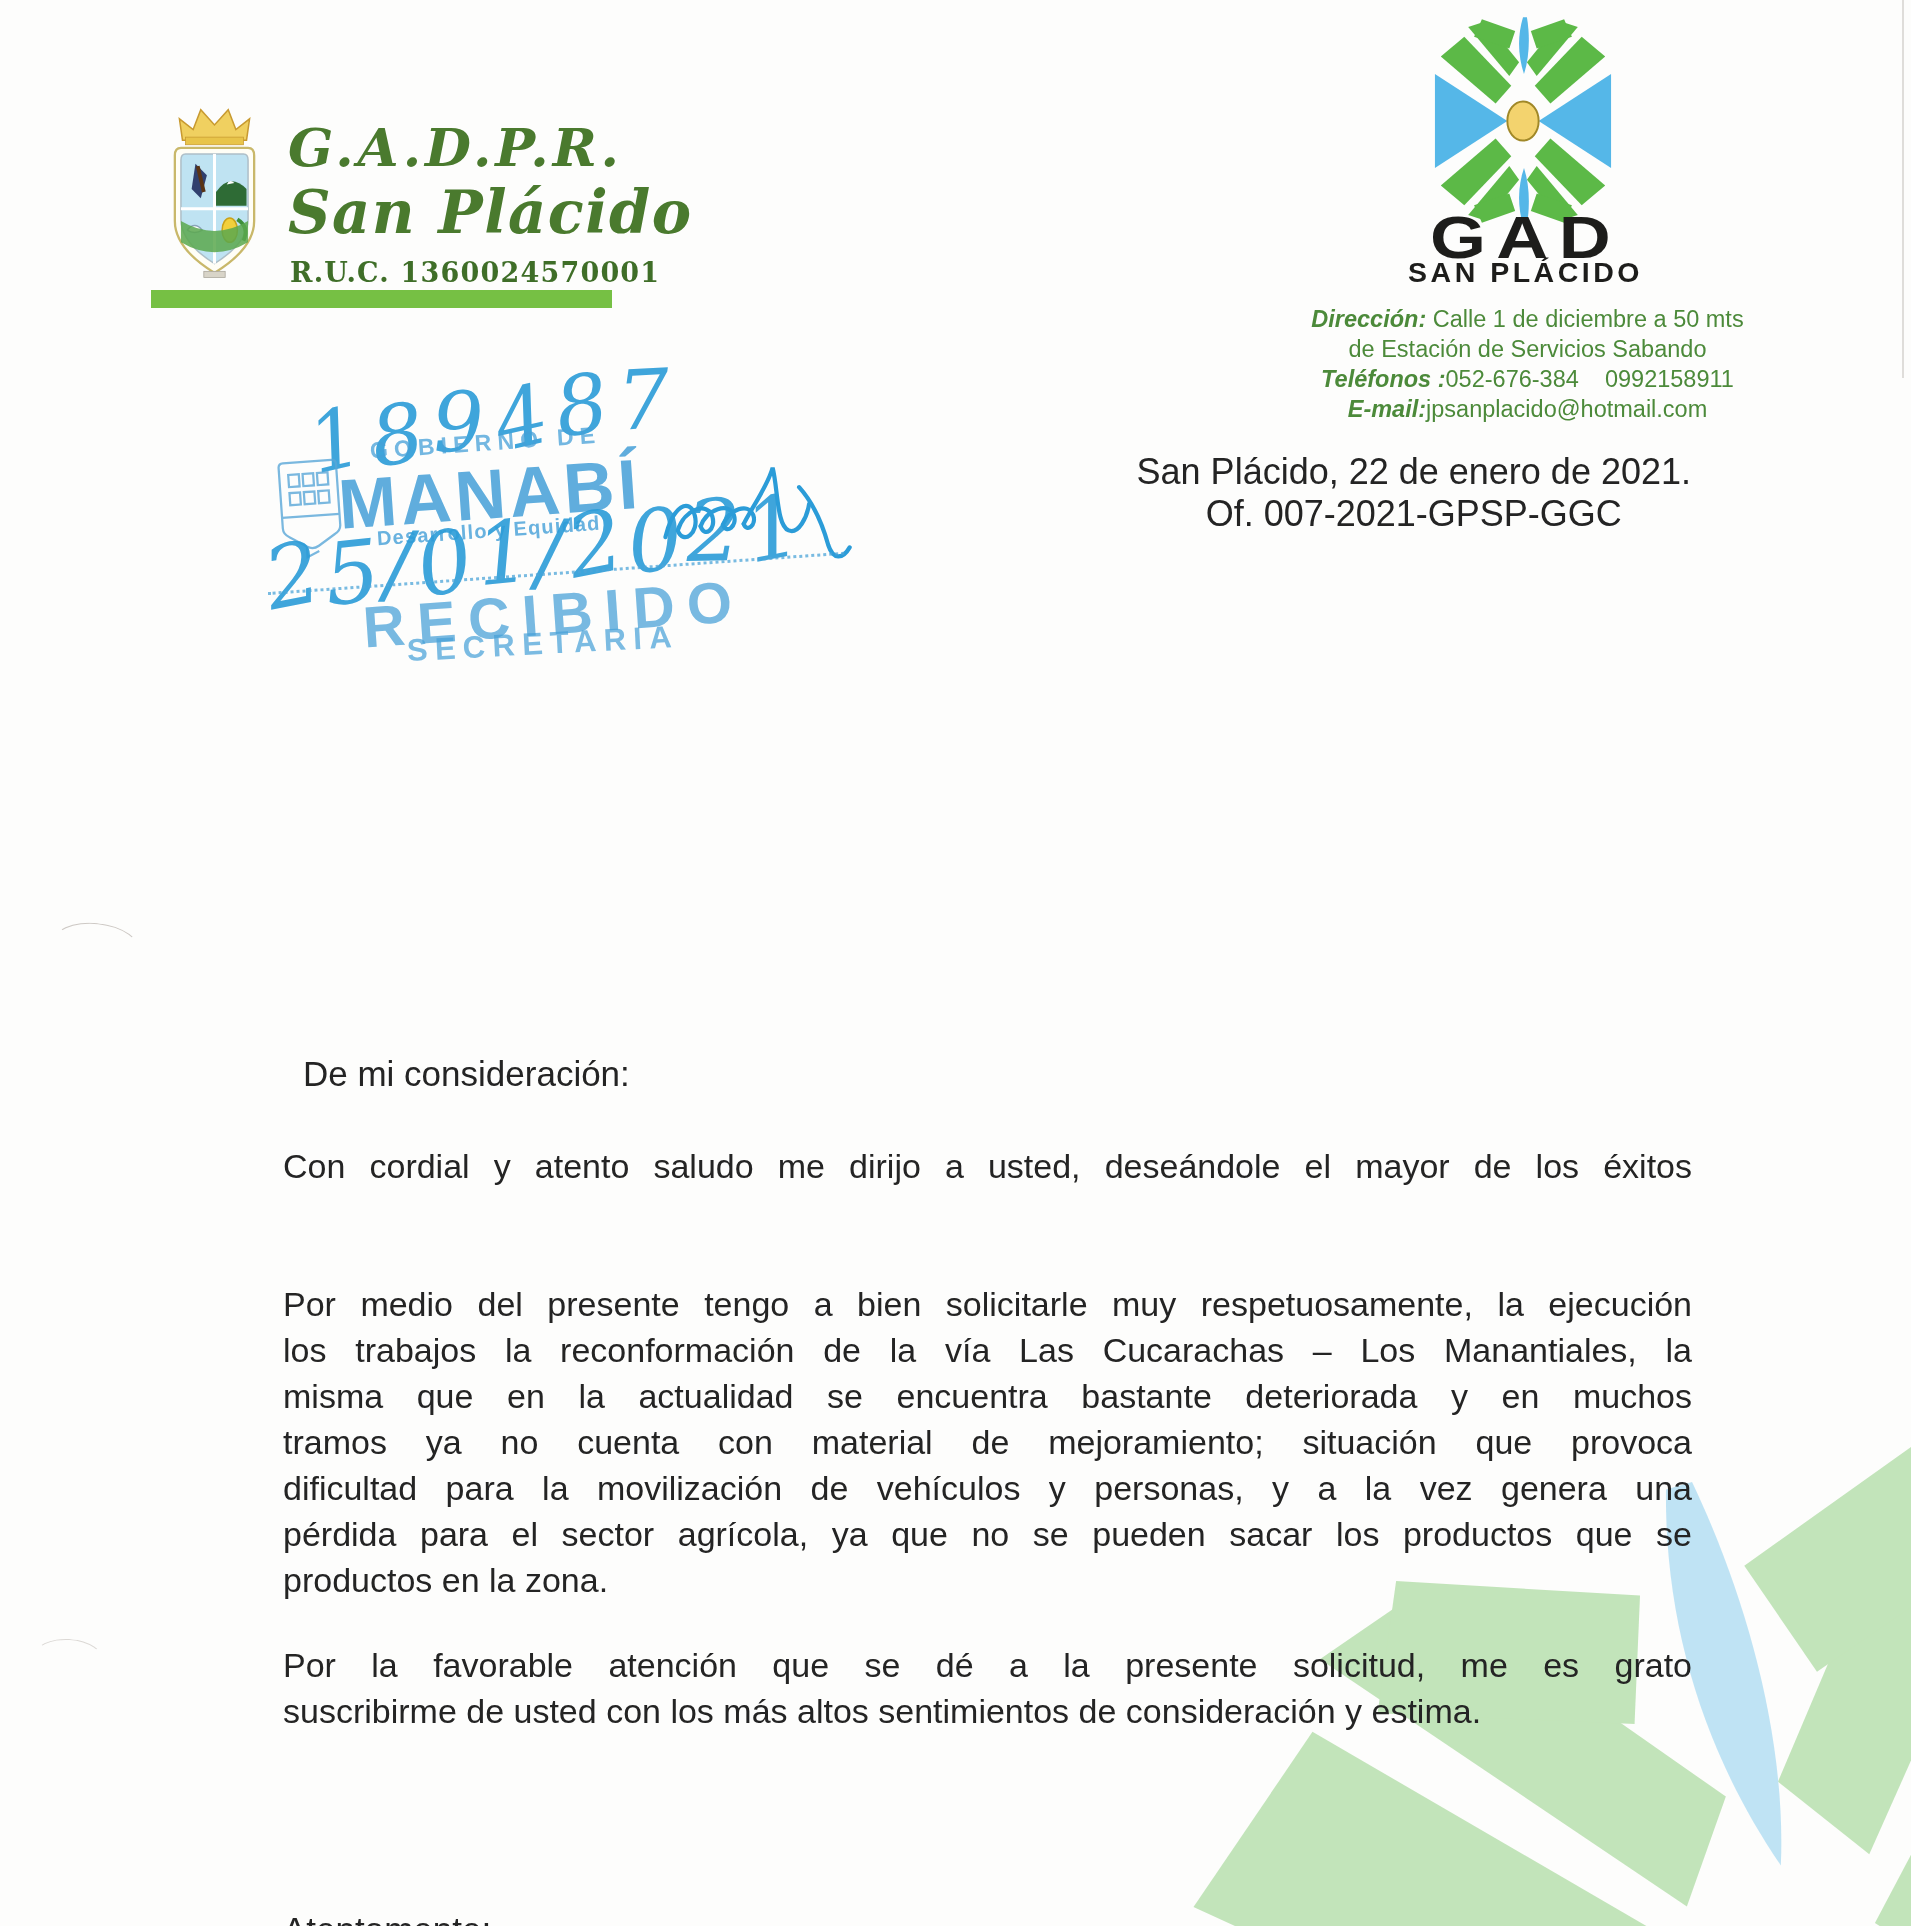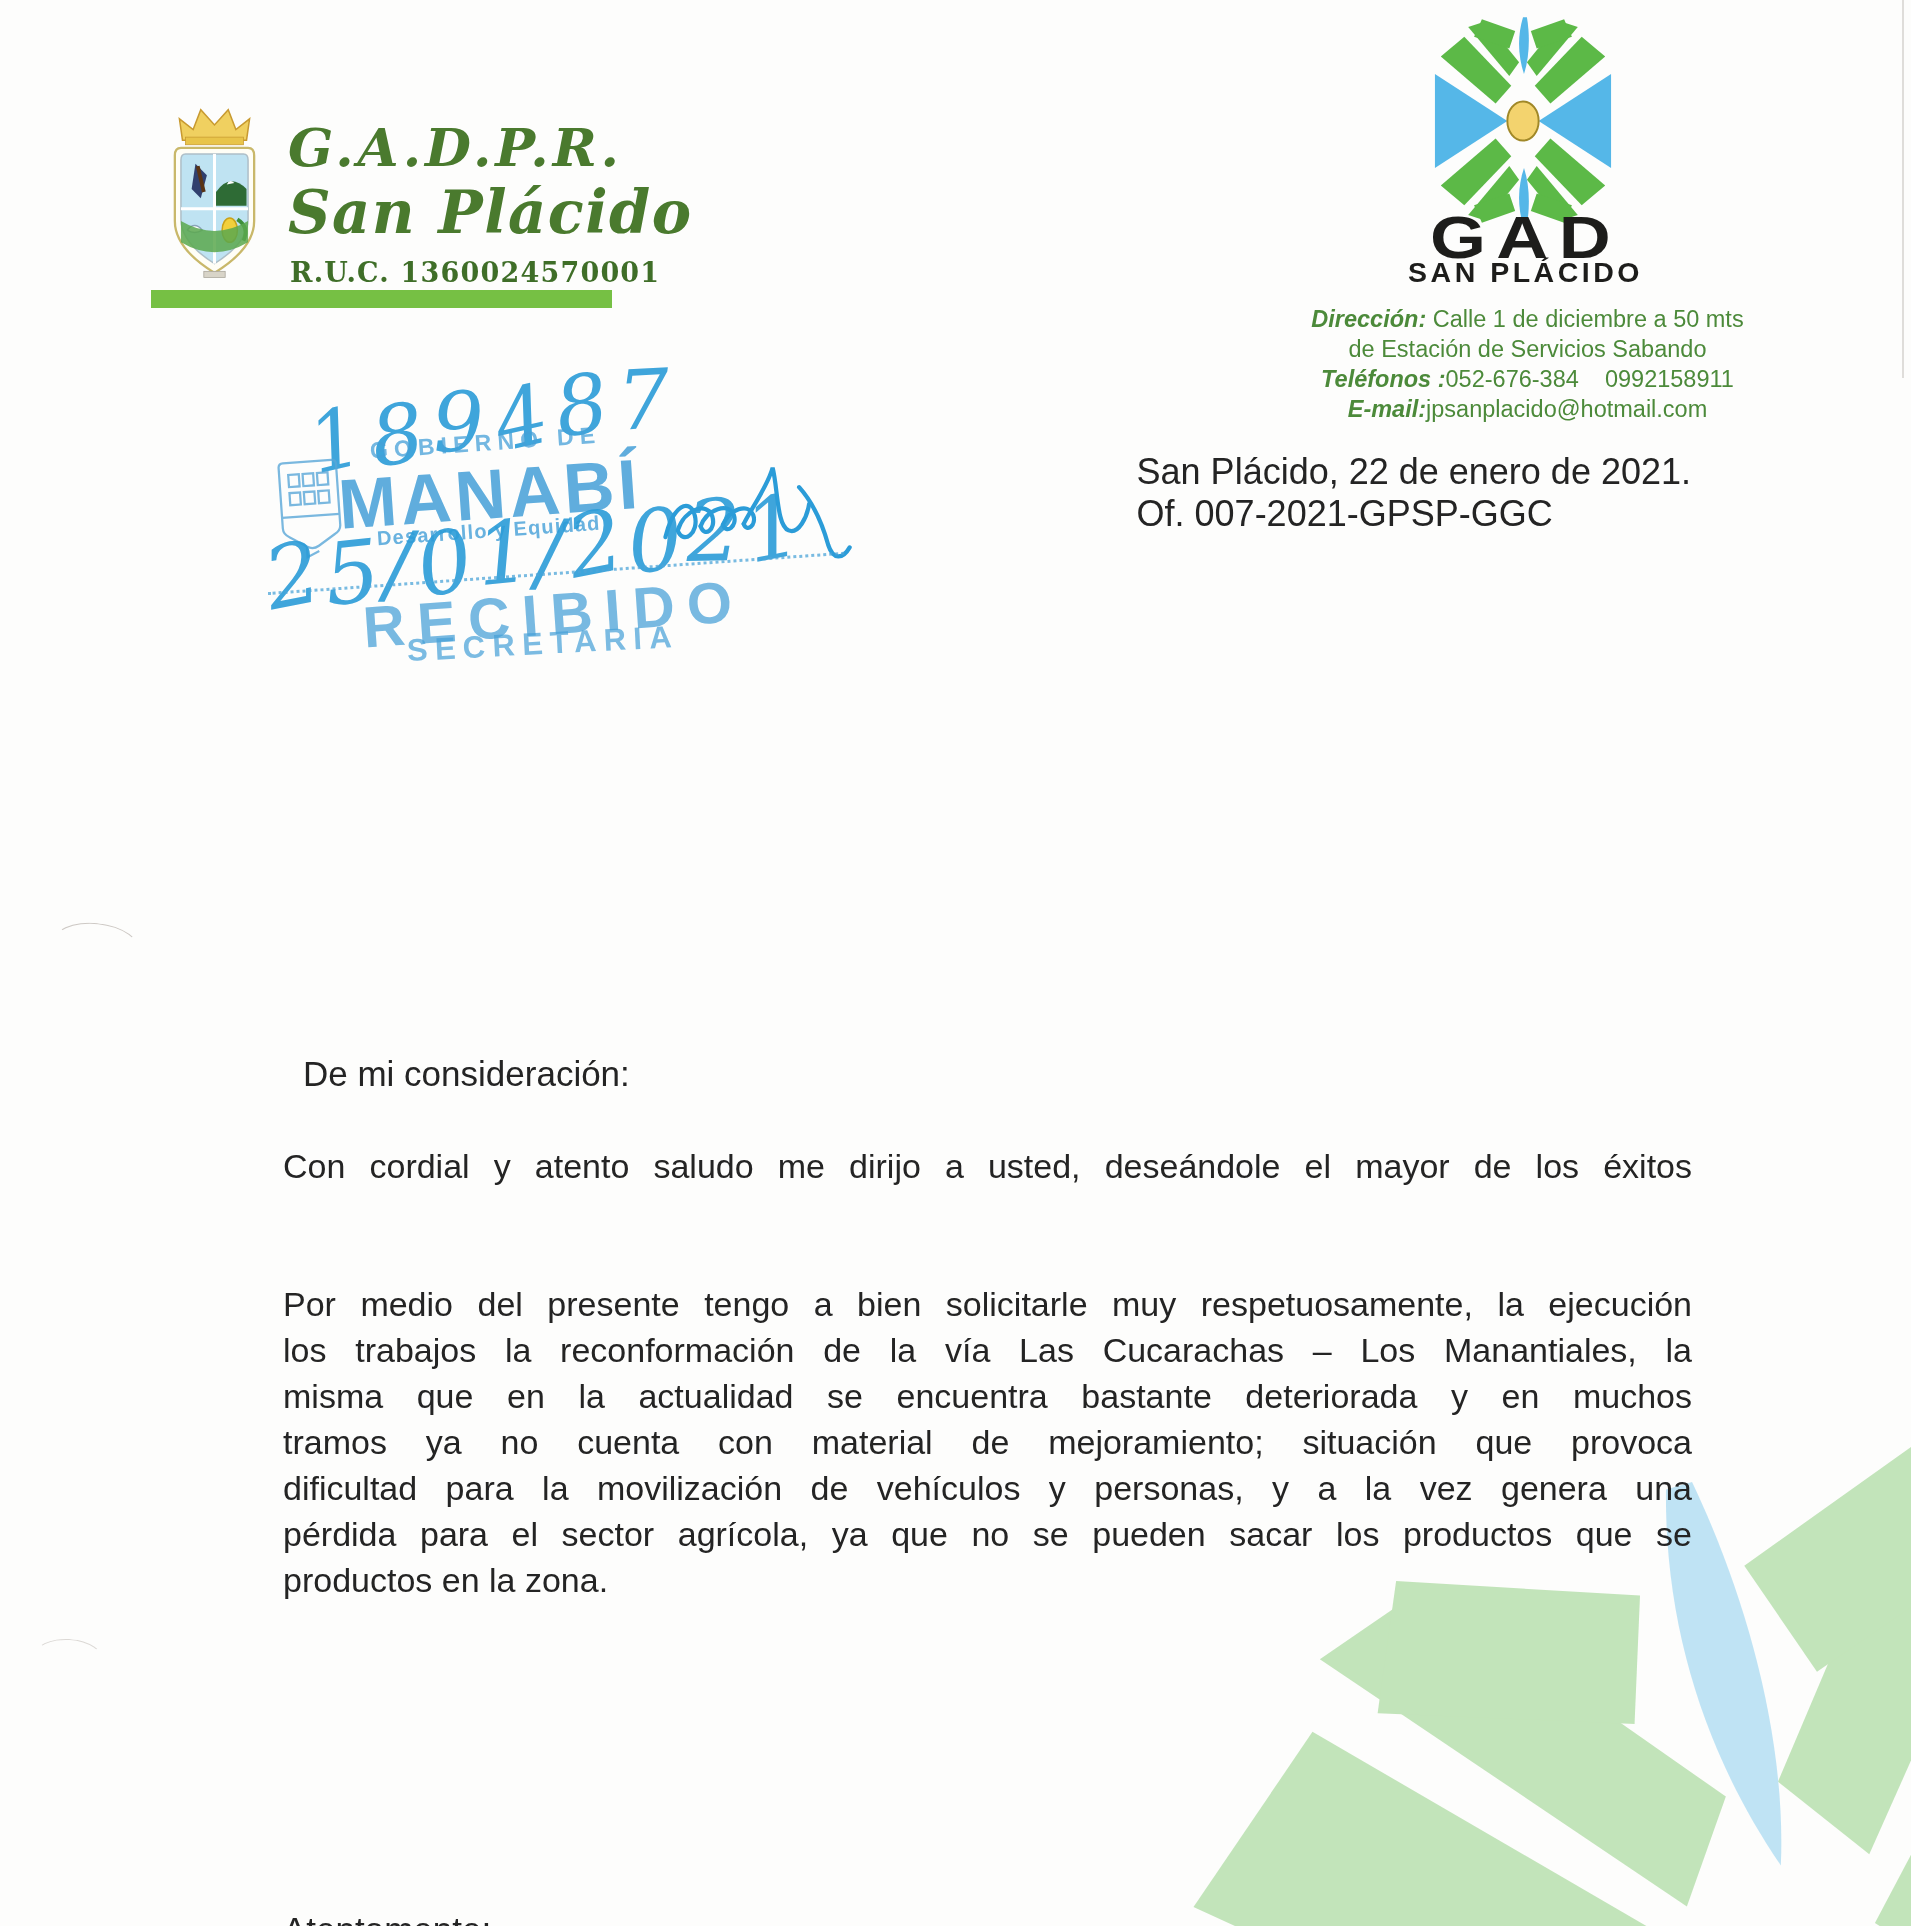--- a/index.html
+++ b/index.html
@@ -35,21 +35,21 @@
   .rs-manabi{left:83px;top:86px;font-size:70px;font-weight:bold;letter-spacing:3.9px;opacity:.85;}
   .rs-tag{left:119px;top:151px;font-size:20px;letter-spacing:1.2px;opacity:.8;font-weight:bold;}
   .rs-date{left:5.4px;top:136px;font-size:86px;font-family:"DejaVu Serif",serif;font-style:italic;
            color:#2b9cd8;letter-spacing:4.6px;transform:rotate(-2deg);opacity:.9;}
   .rs-dots{left:6.2px;top:208px;width:578px;border-top:3.9px dotted #4da5d9;opacity:.75;}
   .rs-recibido{left:99px;top:216px;font-size:58px;font-weight:bold;letter-spacing:12.3px;opacity:.72;}
   .rs-secret{left:141px;top:261px;font-size:31px;font-weight:bold;letter-spacing:7.3px;opacity:.7;
              transform:rotate(1deg);}
 
   
-  .dateblock{right:220px;top:451px;text-align:left;font-size:36px;line-height:42px;}
+  .dateblock{right:220px;top:451px;text-align:center;font-size:36px;line-height:42px;}
 
   
   .recipient{left:283px;top:803px;font-size:36px;line-height:49px;}
   .b{font-weight:bold;}
   .salutation{left:283px;top:1054px;font-size:35px;margin-left:20px;}
   .para{left:283px;width:1409px;font-size:34px;line-height:46px;}
   .p1{top:1143px;} .p2{top:1281px;} .p3{top:1642px;}
   .jline{text-align:justify;text-align-last:justify;height:46px;}
   .jlast{text-align:left;height:46px;}
   .closing{left:283px;top:1910px;font-size:35px;}
@@ -175,17 +175,21 @@
   </div>
   <div class="abs para p2">
     <div class="jline">Por medio del presente tengo a bien solicitarle muy respetuosamente, la ejecución</div>
     <div class="jline">los trabajos la reconformación de la vía Las Cucarachas – Los Manantiales, la</div>
     <div class="jline">misma que en la actualidad se encuentra bastante deteriorada y en muchos</div>
     <div class="jline">tramos ya no cuenta con material de mejoramiento; situación que provoca</div>
     <div class="jline">dificultad para la movilización de vehículos y personas, y a la vez genera una</div>
     <div class="jline">pérdida para el sector agrícola, ya que no se pueden sacar los productos que se</div>
     <div class="jlast">productos en la zona.</div>
   </div>
+  <div class="abs para p3">
+    <div class="jline">Por la favorable atención que se dé a la presente solicitud, me es grato</div>
+    <div class="jlast">suscribirme de usted con los más altos sentimientos de consideración y estima.</div>
+  </div>
 
   <div class="abs closing">Atentamente;</div>
 
 </div>
 
 
 </body></html>

